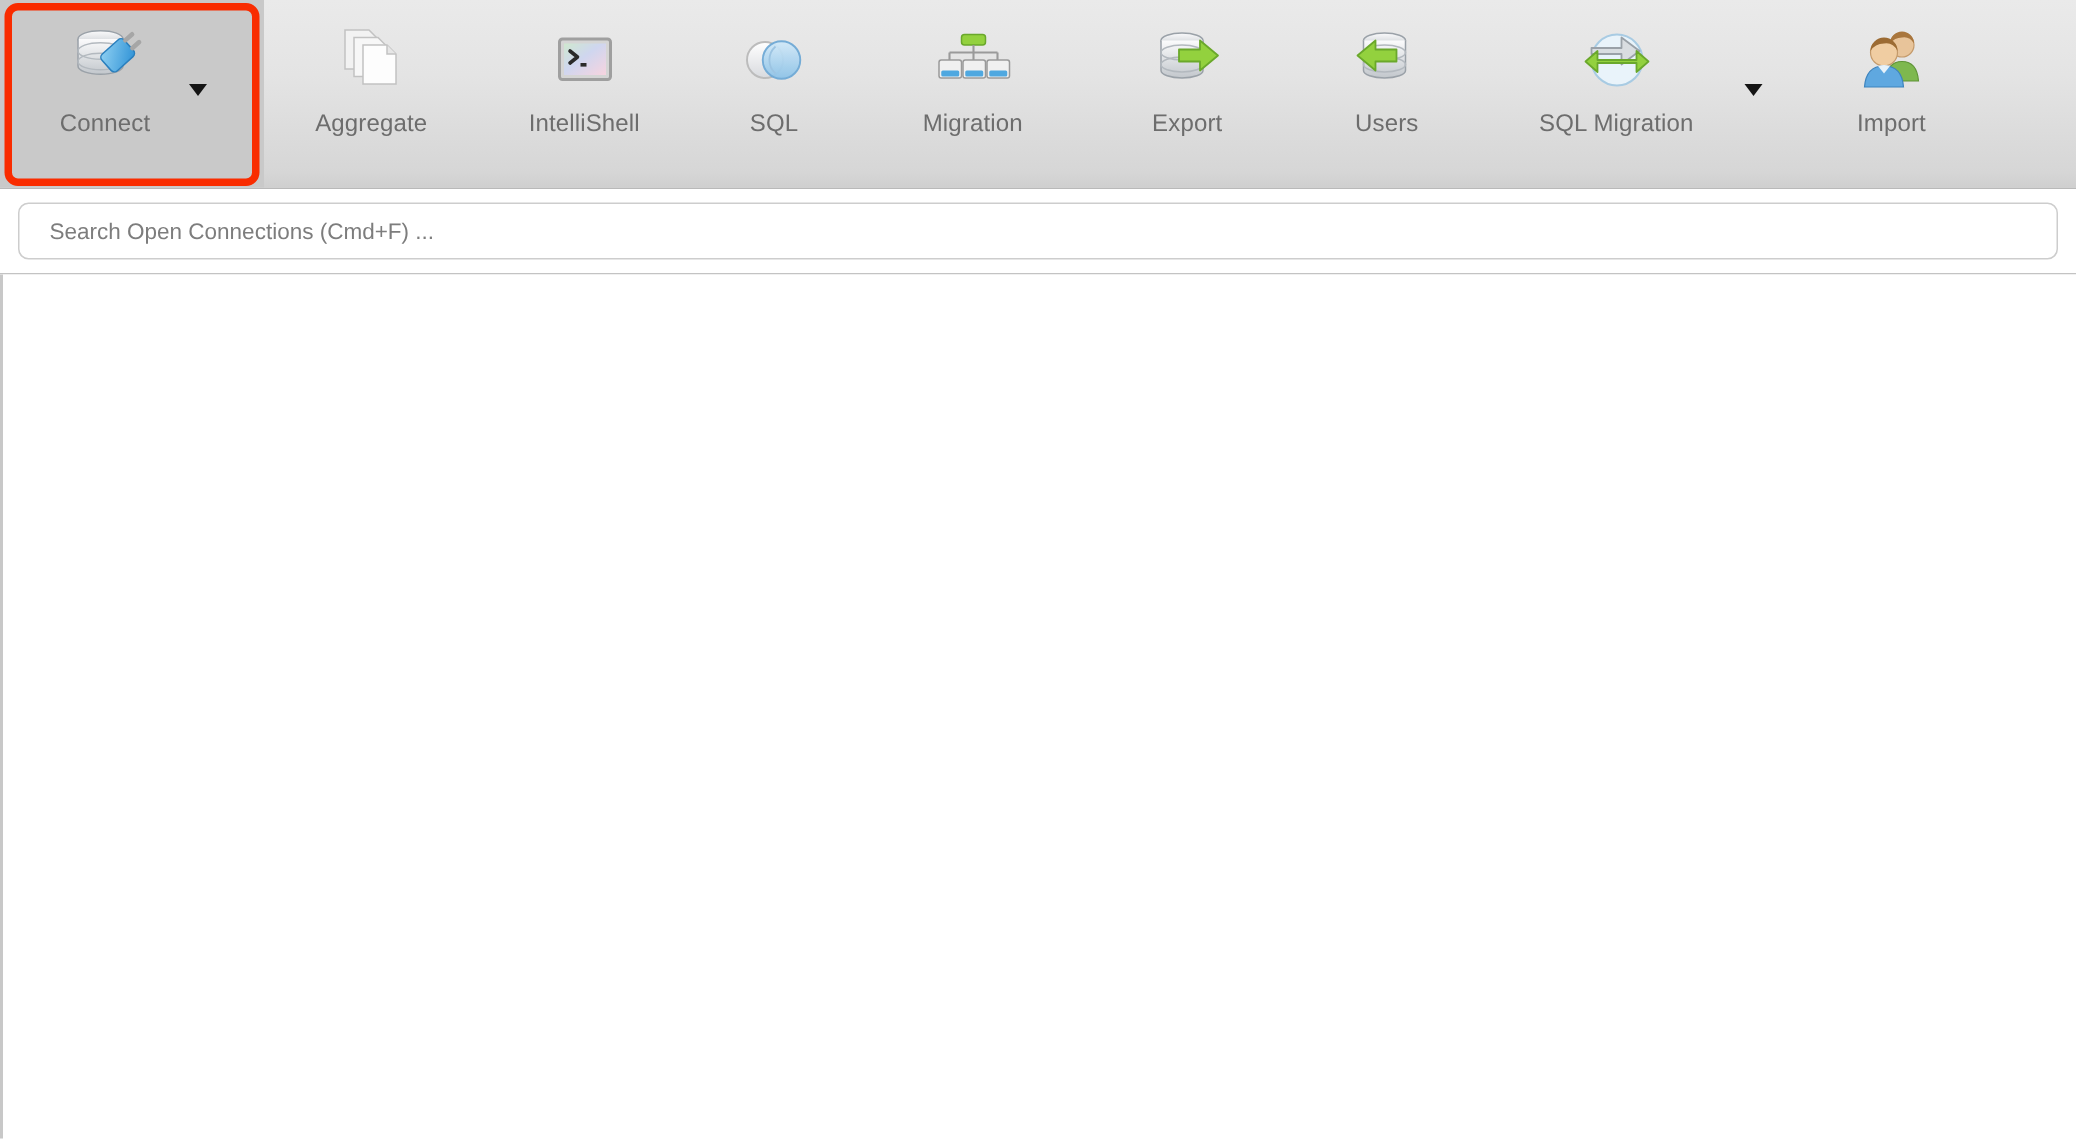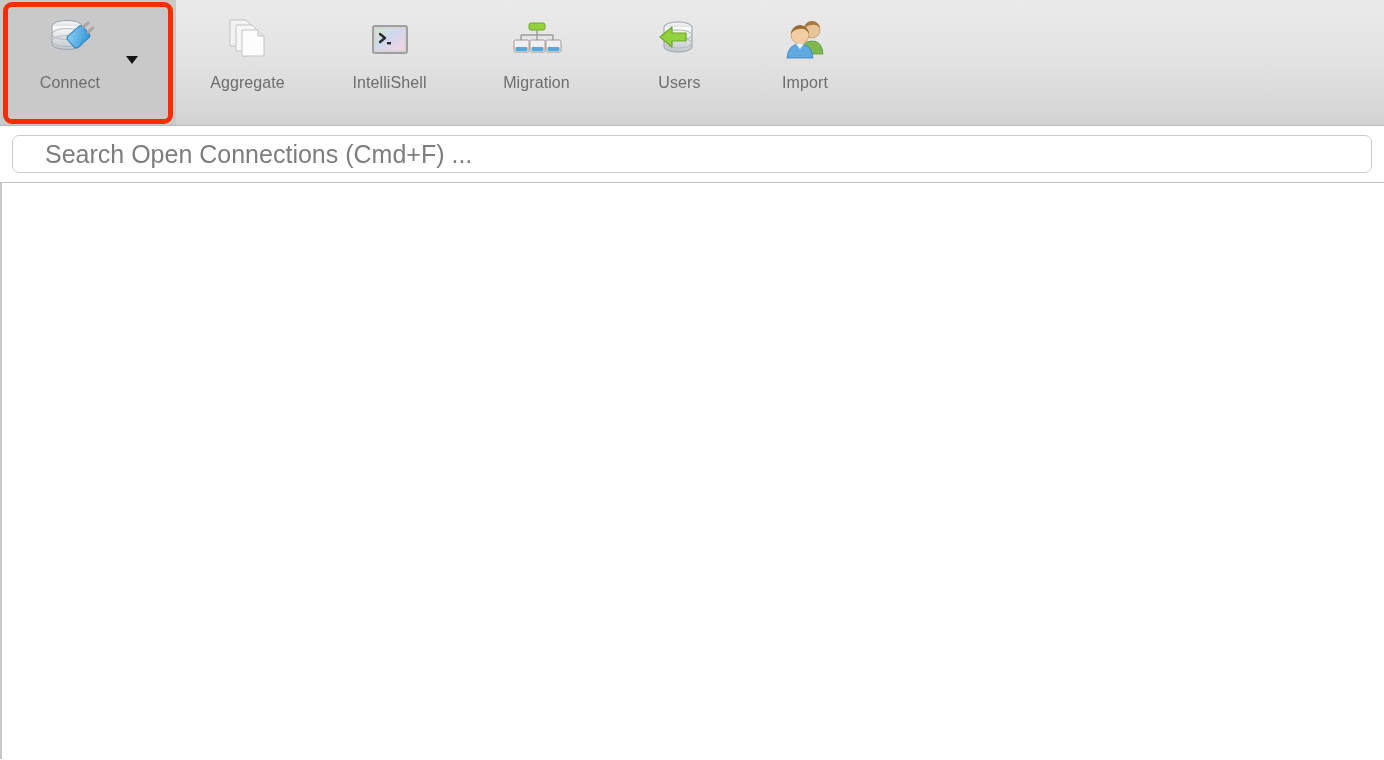--- a/index.html
+++ b/index.html
@@ -94,24 +94,24 @@
     padding: 0 12px;
     border-bottom: 1px solid #c3c3c3;
   }
   #search-input {
     flex: 1;
     height: 38px;
     box-sizing: border-box;
     border: 1px solid #cdcdcd;
     border-radius: 7px;
     background: #ffffff;
-    font-size: 25px;
+    font-size: 15px;
     font-family: "Liberation Sans", sans-serif;
     color: #0f766e;
-    padding: 0 32px;
+    padding: 0 20px;
     outline: none;
   }
   #search-input::placeholder { color: #7d7d7d; opacity: 1; }
 
   
   #content {
     width: 1384px;
     height: 576px;
     box-sizing: border-box;
     background: #ffffff;
@@ -180,54 +180,97 @@
         </defs>
         <rect x="9" y="12" width="34" height="27" rx="2" fill="#d5d5d5" stroke="#9f9f9f" stroke-width="2"></rect>
         <rect x="12" y="15" width="28" height="21" fill="url(#shg)"></rect>
         <path d="M16 20 l5 4 l-5 4" fill="none" stroke="#2a2a2a" stroke-width="2.4" stroke-linecap="round" stroke-linejoin="round"></path>
         <rect x="23" y="28" width="4" height="2.4" fill="#2a2a2a"></rect>
       </svg>
     </div>
     <span class="tb-label">IntelliShell</span>
   </div>
 
+  <div class="tb-item" style="width:112px">
+    <div class="icon-wrap">
+      <svg class="ic" width="52" height="52" viewBox="0 0 52 52">
+        <defs>
+          <linearGradient id="cg1" x1="0" y1="0" x2="0" y2="1">
+            <stop offset="0" stop-color="#ffffff"></stop>
+              <stop offset="1" stop-color="#d8dade"></stop>
+          </linearGradient>
+          <linearGradient id="cg2" x1="0" y1="0" x2="0" y2="1">
+            <stop offset="0" stop-color="#d2e9f8"></stop>
+              <stop offset="1" stop-color="#8dc3e8"></stop>
+          </linearGradient>
+        </defs>
+        <circle cx="20" cy="26" r="12" fill="url(#cg1)" stroke="#bcbcbc" stroke-width="1.3"></circle>
+        <circle cx="31" cy="26" r="12.5" fill="url(#cg2)" stroke="#6ea9d6" stroke-width="1.3" opacity="0.94"></circle>
+        <path d="M27 17 a12 12 0 0 0 0 18" fill="none" stroke="#9cc4e2" stroke-width="1.2"></path>
+      </svg>
+    </div>
+    <span class="tb-label">SQL</span>
+  </div>
 
   <div class="tb-item" style="width:153px">
     <div class="icon-wrap">
       <svg class="ic" width="52" height="52" viewBox="0 0 52 52">
         <rect x="18" y="9" width="16" height="7" rx="2" fill="#93d13e" stroke="#6aa82b" stroke-width="1"></rect>
         <path d="M26 16 v5 M10 21 h32 M10 21 v5 M26 21 v5 M42 21 v5" stroke="#9a9a9a" stroke-width="1.4" fill="none"></path>
         <g>
           <rect x="3" y="26" width="15" height="12" rx="1.5" fill="#f0f0f0" stroke="#9a9a9a" stroke-width="1"></rect>
           <rect x="4.5" y="33" width="12" height="4" rx="1" fill="#4fa8e0"></rect>
           <rect x="19" y="26" width="15" height="12" rx="1.5" fill="#f0f0f0" stroke="#9a9a9a" stroke-width="1"></rect>
           <rect x="20.5" y="33" width="12" height="4" rx="1" fill="#4fa8e0"></rect>
           <rect x="35" y="26" width="15" height="12" rx="1.5" fill="#f0f0f0" stroke="#9a9a9a" stroke-width="1"></rect>
           <rect x="36.5" y="33" width="12" height="4" rx="1" fill="#4fa8e0"></rect>
         </g>
       </svg>
     </div>
     <span class="tb-label">Migration</span>
   </div>
 
 
+  <div class="tb-item" style="width:133px">
+    <div class="icon-wrap">
+      <svg class="ic" width="52" height="52" viewBox="0 0 52 52">
+        <ellipse cx="22" cy="13" rx="14" ry="5" fill="url(#dbg)" stroke="#9aa1a8" stroke-width="1"></ellipse>
+        <path d="M8 13 v20 a14 5 0 0 0 28 0 V13" fill="url(#dbg)" stroke="#9aa1a8" stroke-width="1"></path>
+        <ellipse cx="22" cy="21" rx="14" ry="5" fill="none" stroke="#b3b9bf" stroke-width="1"></ellipse>
+        <ellipse cx="22" cy="29" rx="14" ry="5" fill="none" stroke="#b3b9bf" stroke-width="1"></ellipse>
+        <path d="M20 19 h14 v-6 l12 10 l-12 10 v-6 h-14 Z" fill="#93d13e" stroke="#6aa82b" stroke-width="1.2" stroke-linejoin="round"></path>
+      </svg>
+    </div>
+    <span class="tb-label">Export</span>
+  </div>
 
   <div class="tb-item" style="width:133px">
     <div class="icon-wrap">
       <svg class="ic" width="52" height="52" viewBox="0 0 52 52">
         <ellipse cx="24" cy="13" rx="14" ry="5" fill="url(#dbg)" stroke="#9aa1a8" stroke-width="1"></ellipse>
         <path d="M10 13 v20 a14 5 0 0 0 28 0 V13" fill="url(#dbg)" stroke="#9aa1a8" stroke-width="1"></path>
         <ellipse cx="24" cy="21" rx="14" ry="5" fill="none" stroke="#b3b9bf" stroke-width="1"></ellipse>
         <ellipse cx="24" cy="29" rx="14" ry="5" fill="none" stroke="#b3b9bf" stroke-width="1"></ellipse>
         <path d="M32 19 h-14 v-6 l-12 10 l12 10 v-6 h14 Z" fill="#93d13e" stroke="#6aa82b" stroke-width="1.2" stroke-linejoin="round"></path>
       </svg>
     </div>
     <span class="tb-label">Users</span>
   </div>
 
+  <div class="tb-item" style="width:211px">
+    <div class="icon-wrap" style="margin-left:-38px">
+      <svg class="ic" width="52" height="52" viewBox="0 0 52 52">
+        <circle cx="26" cy="26" r="17" fill="#e9f3fa" stroke="#a8cbe3" stroke-width="1.4"></circle>
+        <path d="M9 18 h20 v-7 l12 9 l-12 9 v-7 h-20 Z" fill="#d9dde1" stroke="#9aa1a8" stroke-width="1.2" stroke-linejoin="round"></path>
+        <path d="M13 26 h26 v-6 l8 7 l-8 7 v-6 h-26 v6 l-8 -7 l8 -7 Z" fill="#93d13e" stroke="#6aa82b" stroke-width="1.2" stroke-linejoin="round"></path>
+      </svg>
+    </div>
+    <span class="tb-label" style="margin-left:-38px">SQL Migration</span>
+    <span class="caret" style="left:172px; top:56px"></span>
+  </div>
 
   <div class="tb-item" style="width:118px">
     <div class="icon-wrap">
       <svg class="ic" width="52" height="52" viewBox="0 0 52 52">
         <g>
           <circle cx="33" cy="16" r="8" fill="#e8c49a" stroke="#c49a6b" stroke-width="0.8"></circle>
           <path d="M25 15 a8 8 0 0 1 16 0 q-3 -5 -8 -4 q-5 0 -8 4 Z" fill="#a9763d"></path>
           <path d="M22 40 q1 -13 11 -13 q10 0 11 13 Z" fill="#7eb84f" stroke="#5f9437" stroke-width="0.8"></path>
         </g>
         <g>

